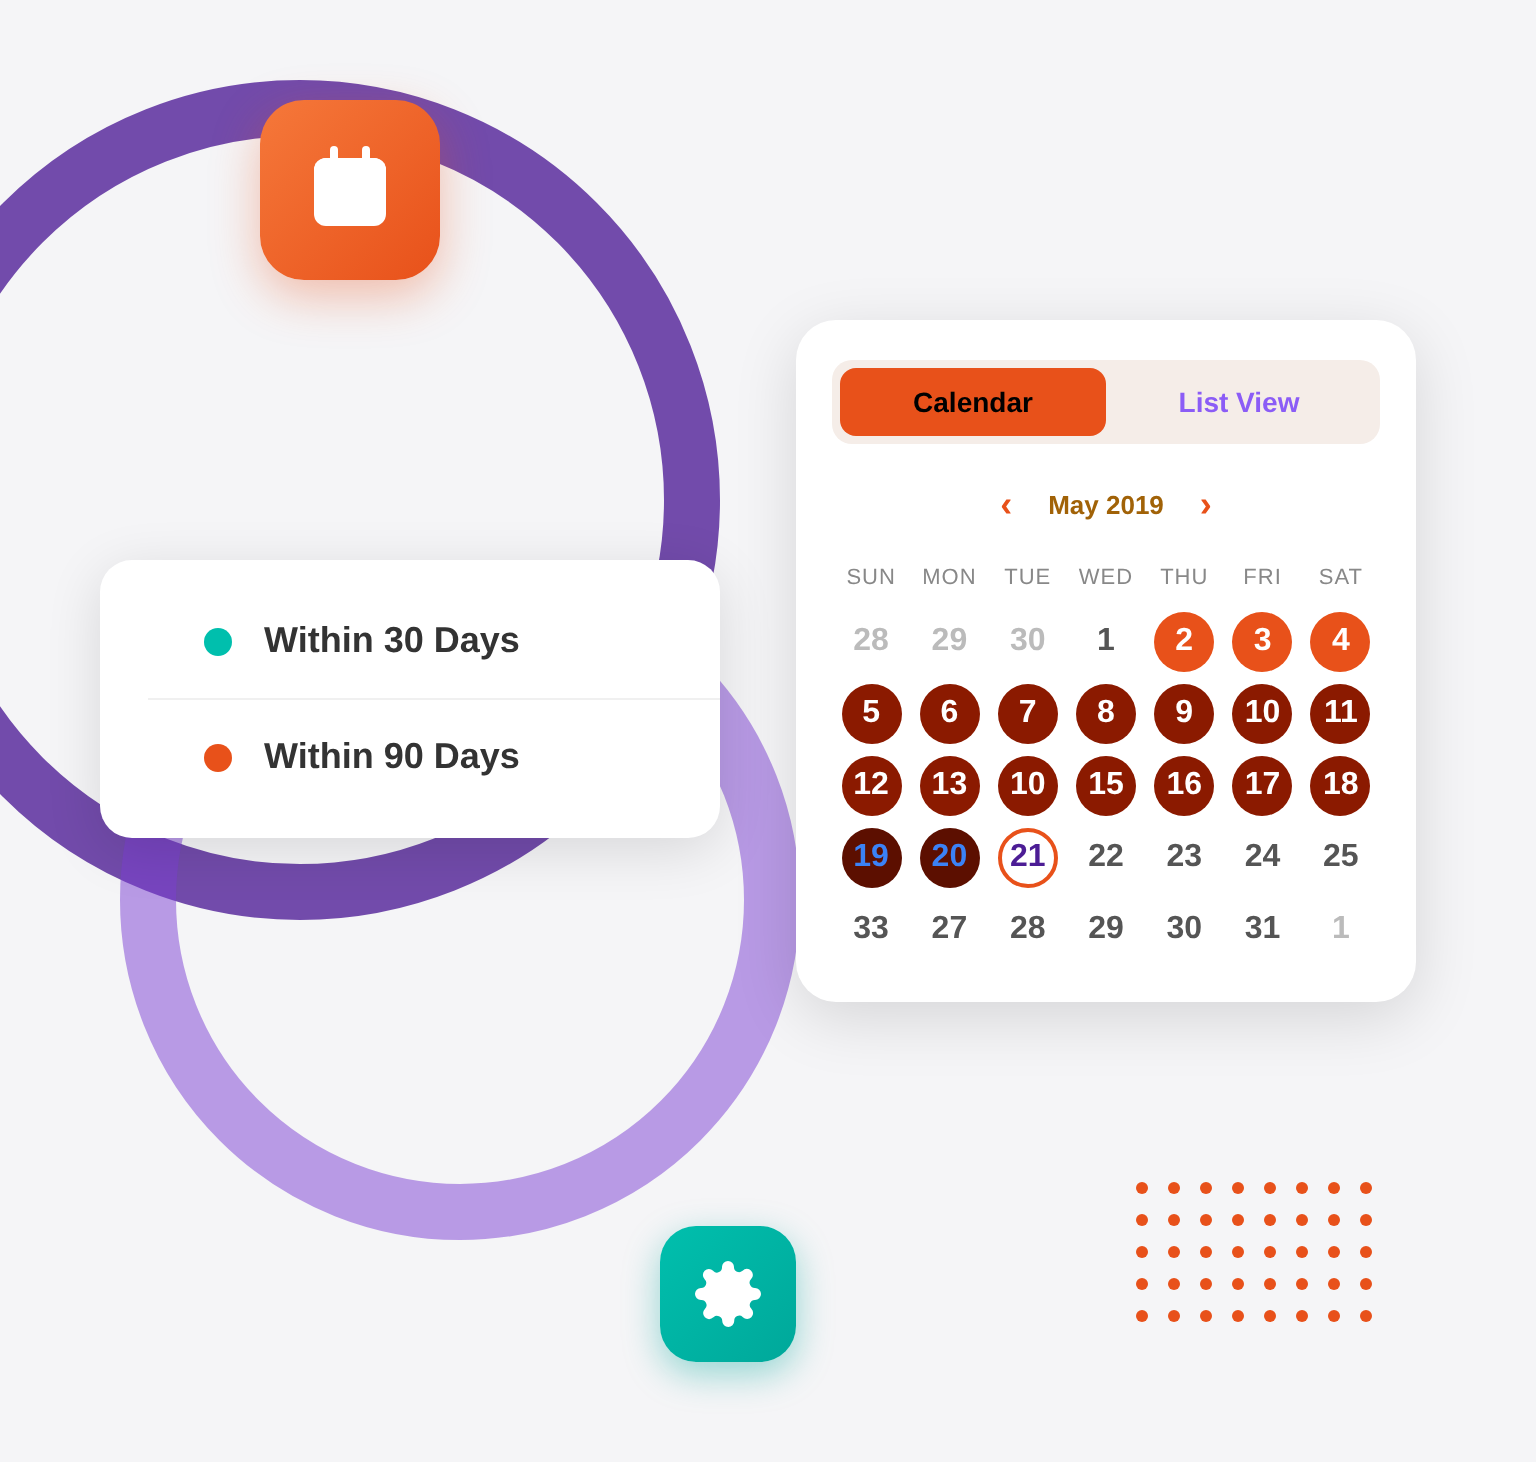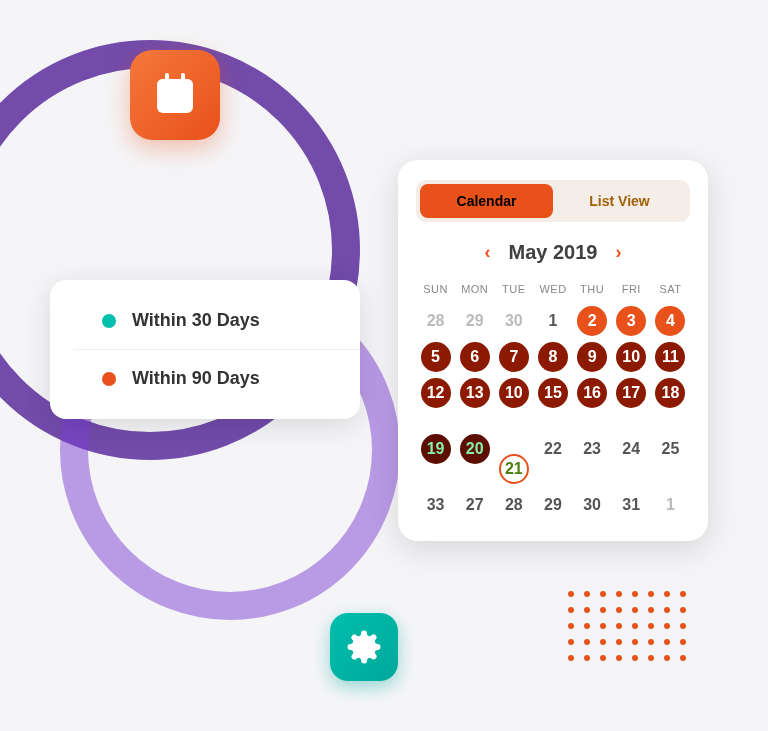--- a/index.html
+++ b/index.html
@@ -168,44 +168,44 @@
       font-weight: 700;
       cursor: pointer;
       transition: background 0.2s;
     }
     .toggle-btn.active {
       background: #e8511a;
       color: #000000;
     }
     .toggle-btn.inactive {
       background: transparent;
-      color: #a16207;
+      color: #8b5cf6;
     }
 
     
     .cal-header {
       display: flex;
       align-items: center;
       justify-content: center;
       margin-bottom: 14px;
       gap: 12px;
     }
     .cal-nav {
       background: none;
       border: none;
       cursor: pointer;
       color: #e8511a;
       font-size: 18px;
       font-weight: bold;
       padding: 2px 6px;
     }
     .cal-month-year {
-      font-size: 20px;
+      font-size: 13px;
       font-weight: 700;
-      color: #404040;
+      color: #a16207;
     }
 
     
     .cal-grid {
       width: 100%;
       border-collapse: collapse;
     }
     .cal-grid th {
       font-size: 11px;
       font-weight: 400;
@@ -228,26 +228,25 @@
       border-radius: 50%;
       font-size: 16px;
       font-weight: 600;
       cursor: pointer;
     }
 
     .cal-day.normal { color: #555; }
     .cal-day.outside { color: #bbb; }
     .cal-day.range-30 { background: #e8511a; color: white; border-radius: 50%; }
     .cal-day.range-60 { background: #8b1a00; color: white; border-radius: 50%; }
-    .cal-day.range-90 { background: #5c0f00; color: #86efac; border-radius: 50%; text-align: center; }
+    .cal-day.range-90 { background: #5c0f00; color: #3b82f6; border-radius: 50%; text-align: center; }
     .cal-day.today-highlight {
       background: white;
-      color: #4d7c0f;
+      color: #4c1d95;
       border: 2px solid #e8511a;
-      margin-top: 40px;
     }
   </style>
 </head>
 <body>
 
 <div class="scene">
 
   <div class="bg-circle-large bg-circle-1"></div>
   <div class="bg-circle-large bg-circle-2"></div>
 

